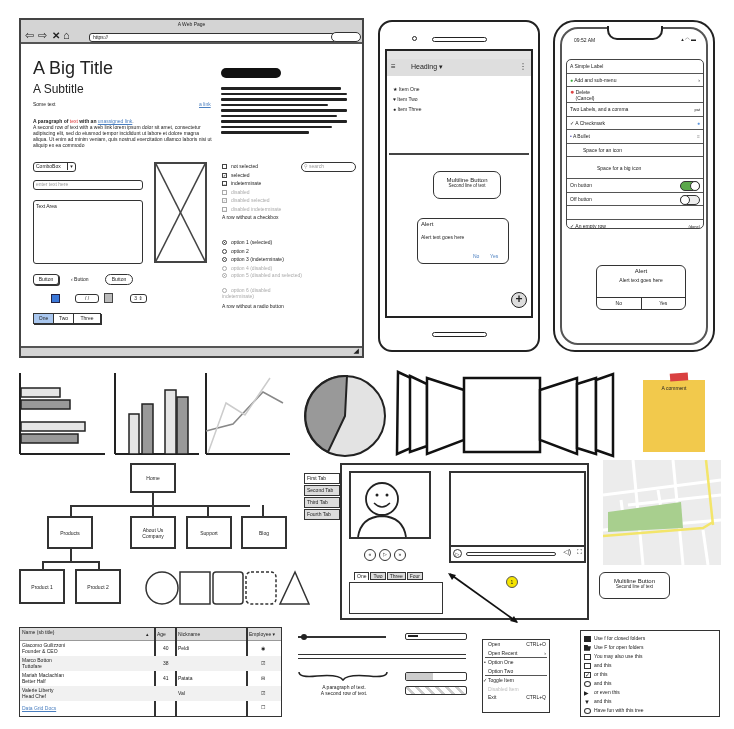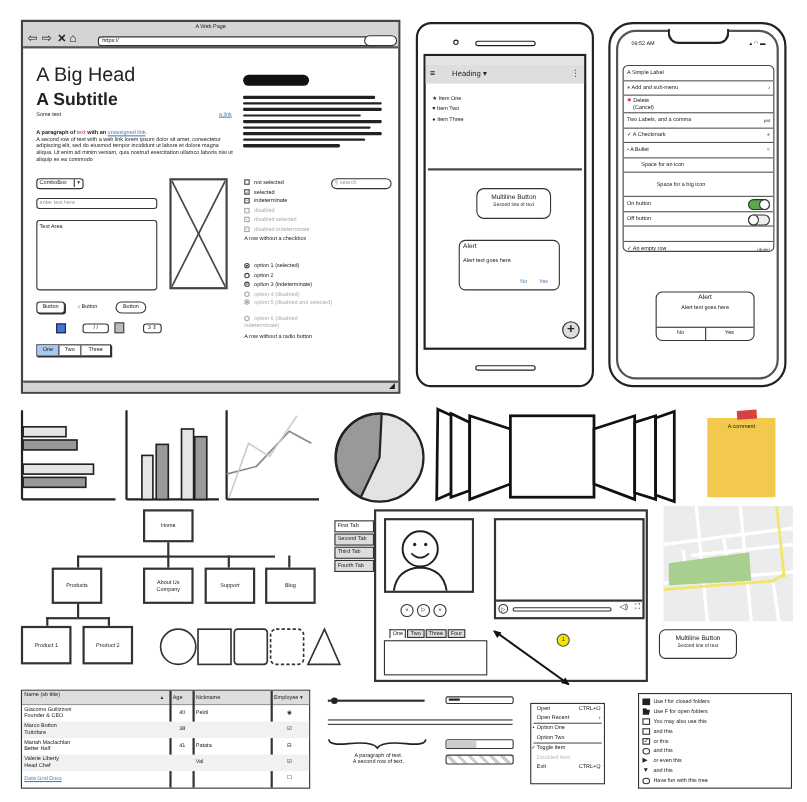--- a/index.html
+++ b/index.html
@@ -41,22 +41,22 @@
   <div class="titlebar">
     <div class="abs" style="left:0;right:0;top:1px;text-align:center;font-size:5px;">A Web Page</div>
     <span class="nav-ic" style="left:4px;">⇦</span>
     <span class="nav-ic" style="left:17px;">⇨</span>
     <span class="nav-ic" style="left:31px;font-weight:bold;font-size:10px;">✕</span>
     <span class="nav-ic" style="left:42px;">⌂</span>
     <div class="url">https://</div>
     <div class="srchpill"></div>
   </div>
 
-  <div class="abs" style="left:12px;top:38px;font-size:18px;">A Big Head</div>
-  <div class="abs" style="left:12px;top:62px;font-size:16px;font-weight:bold;">A Subtitle</div>
+  <div class="abs" style="left:12px;top:38px;font-size:18px;">A Big Title</div>
+  <div class="abs" style="left:12px;top:62px;font-size:12px;">A Subtitle</div>
   <div class="abs xs" style="left:12px;top:81px;">Some text</div>
   <div class="abs xs" style="left:178px;top:81px;color:#4a7fc0;text-decoration:underline;">a link</div>
   <div class="abs xs" style="left:12px;top:98px;width:182px;line-height:6px;">
     <b><span>A paragraph of </span></b><span style="color:#d33">text</span><b><span> with an </span></b><span style="color:#4a7fc0;text-decoration:underline">unassigned link</span><span>.</span><br>
     <span>A second row of text with a web link lorem ipsum dolor sit amet, consectetur adipiscing elit, sed do eiusmod tempor incididunt ut labore et dolore magna aliqua. Ut enim ad minim veniam, quis nostrud exercitation ullamco laboris nisi ut aliquip ex ea commodo</span>
   </div>
 
   <div class="abs" style="left:200px;top:48px;width:60px;height:10px;background:#111;border-radius:5px;filter:blur(0.6px);"></div>
   <div class="abs" style="left:200px;top:64px;width:126px;">
     <div class="scrib" style="width:95%"></div>

